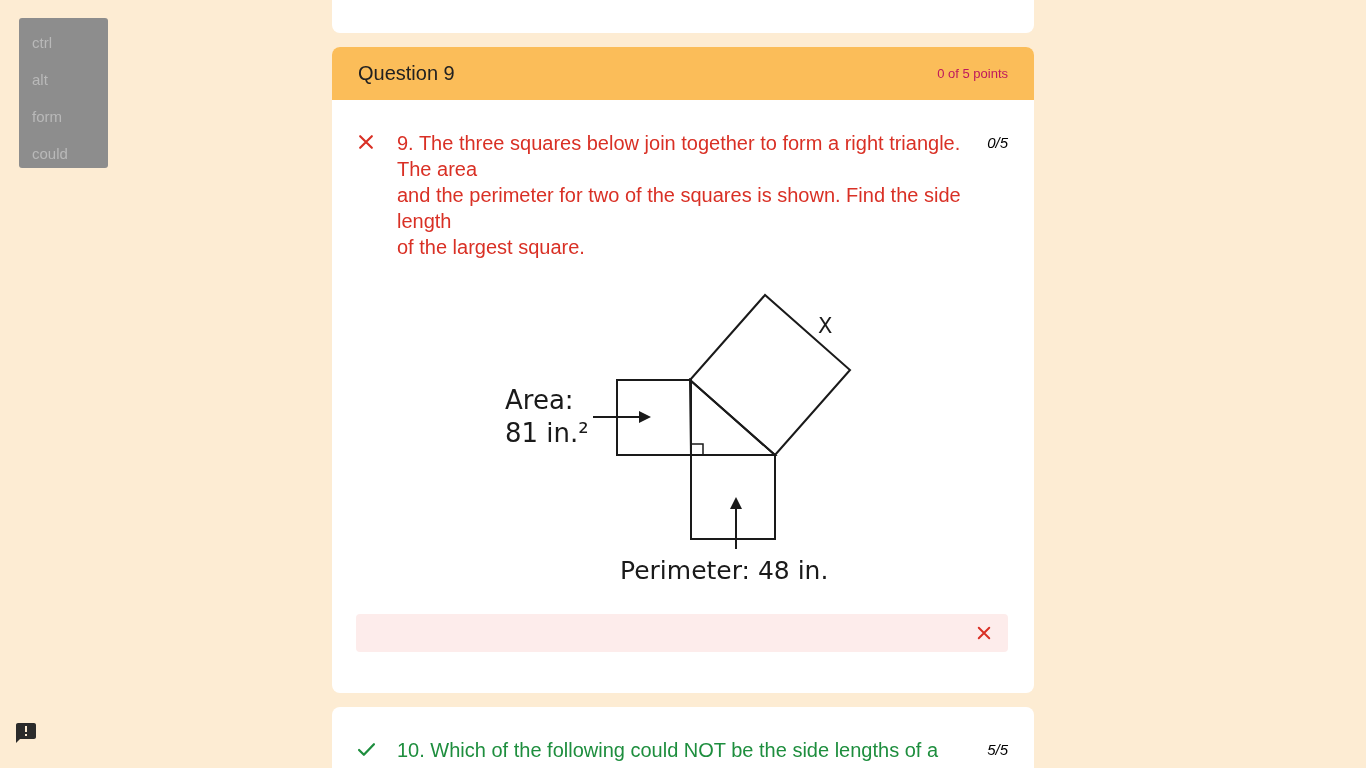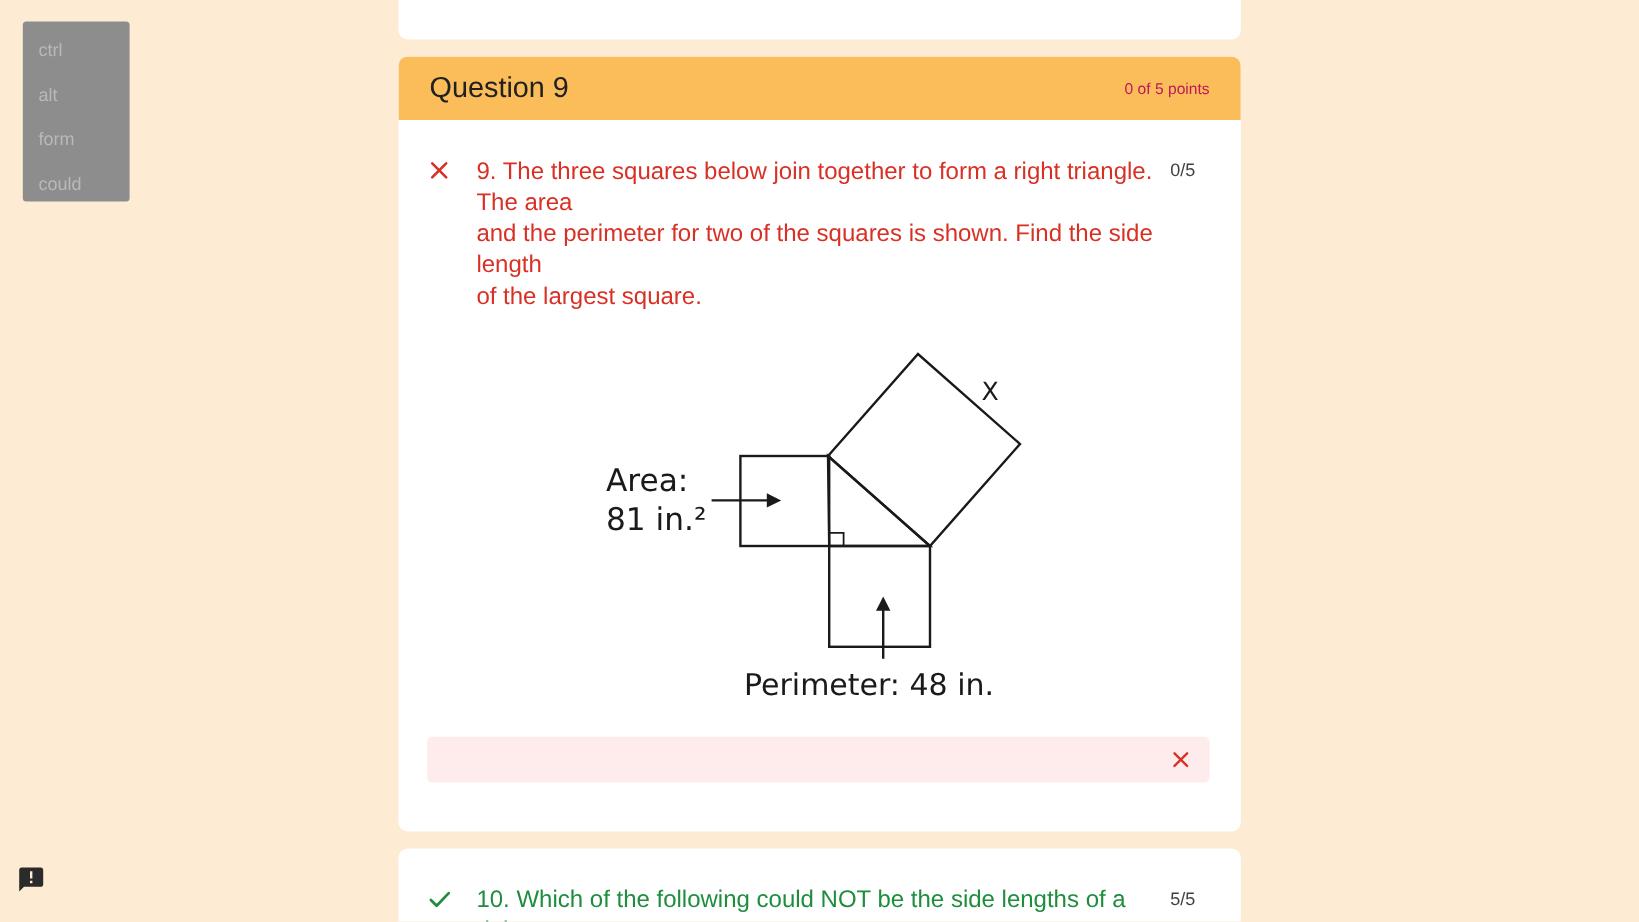--- a/index.html
+++ b/index.html
@@ -43,42 +43,43 @@
     margin-bottom: 14px;
   }
   .question-card { margin-bottom: 14px; }
 
   .q-header {
     height: 53px;
     background: #fbbd59;
     display: flex; align-items: center; justify-content: space-between;
     padding: 0 26px;
   }
-  .q-title { font-size: 24px; color: #212121; }
+  .q-title { font-size: 20px; color: #212121; }
   .q-points { font-size: 13px; color: #be185d; font-weight: 400; }
 
   .q-body { padding: 30px 26px 41px 24px; }
   .q10-body { padding: 30px 26px 30px 24px; min-height: 160px; }
 
   .q-row { display: flex; align-items: flex-start; position: relative; }
   .status-icon { width: 20px; margin-right: 21px; margin-top: 2px; flex: none; }
   .q-text {
     flex: 1;
     margin: 0;
     font-size: 20px;
     line-height: 26px;
     white-space: pre-line;
     padding-right: 34px;
   }
   .q-text.red { color: #d93025; }
   .q-text.green { color: #1e8e3e; }
   .q-score {
-    position: absolute; right: 12px; top: 0;
+    position: absolute; right: 0; top: 0;
     font-size: 15px; line-height: 26px;
-    color: #404040;
+    color: #000000;
+    font-style: italic;
   }
 
   .diagram-wrap { margin: 27px 0 0 104px; }
   .diagram-wrap svg { display: block; }
 
   .answer-box {
     margin-top: 22px;
     height: 38px;
     background: #fdeceb;
     border-radius: 4px;

